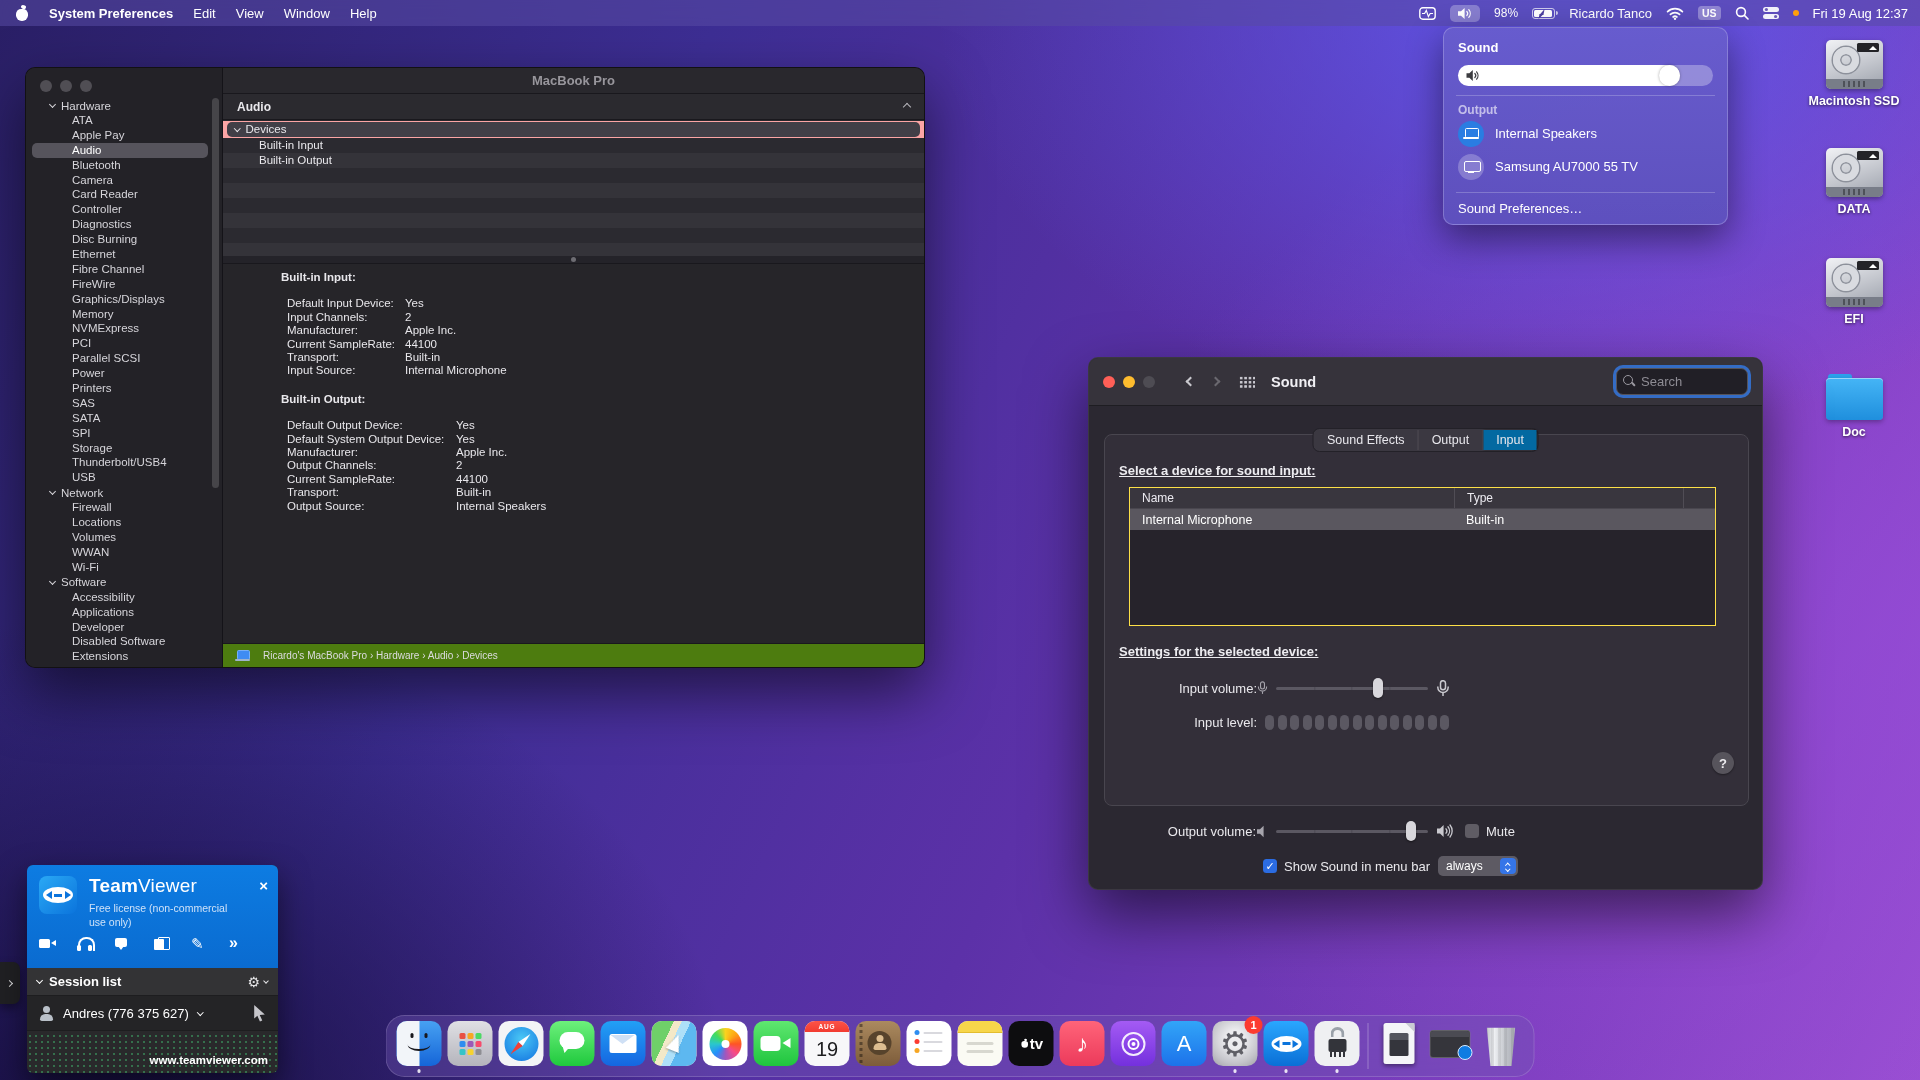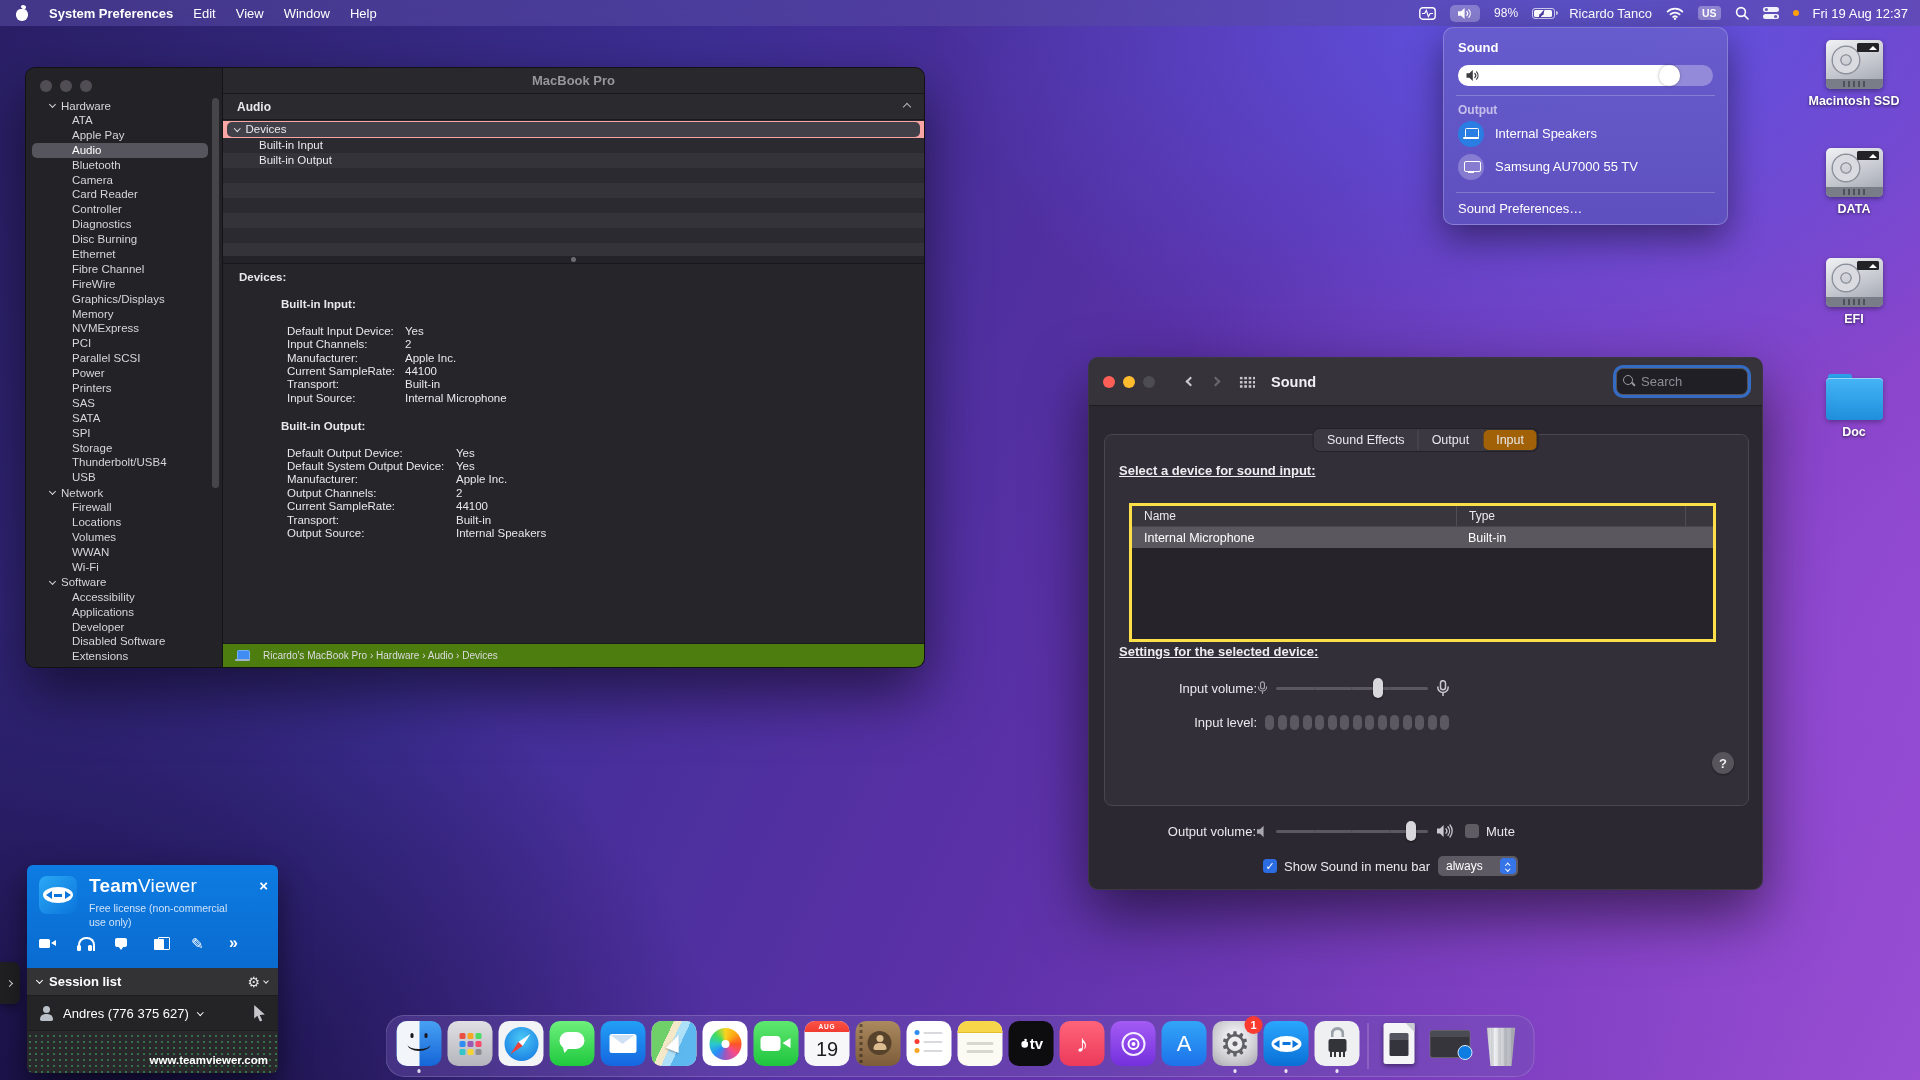--- a/index.html
+++ b/index.html
@@ -128,27 +128,27 @@
   .mag { position:absolute; left:7px; top:7px; width:12px; height:12px; }
   .mag::before { content:""; position:absolute; width:8px; height:8px; border:1.6px solid #9a98a0;
     border-radius:50%; }
   .mag::after { content:""; position:absolute; left:7.5px; top:7.5px; width:4.5px; height:1.6px;
     background:#9a98a0; transform:rotate(45deg); border-radius:1px; }
   #sw-tabs { position:absolute; left:50%; top:70px; transform:translateX(-50%); display:flex;
     background:#3b3841; border:1px solid #232128; border-radius:7px; padding:1px; z-index:3;
     font-size:12.5px; }
   .sw-tab { padding:3px 13px; border-right:1px solid #504d55; color:#e8e7ec; }
   .sw-tab:last-child { border-right:none; }
-  .sw-tab.sel { background:#a16207; border-radius:5px; border-right:none; box-shadow:0 0 2px rgba(0,0,0,.4); }
+  .sw-tab.sel { background:#0369a1; border-radius:0; border-right:none; box-shadow:0 0 2px rgba(0,0,0,.4); }
   #sw-box { position:absolute; left:15px; top:76px; width:645px; height:372px; background:#332f39;
     border:1px solid #49464f; border-radius:8px; }
   .bold13 { font-weight:bold; font-size:13px; color:#edecf0;text-decoration:underline; }
   #sw-box .lbl1 { position:absolute; left:14px; top:28px; }
   #sw-table { position:absolute; left:24px; top:52px; width:587px; height:139px;
-    border:3px solid #fde047; background:#26232b; font-size:12px;margin-top:16px; }
+    border:1px solid #fde047; background:#26232b; font-size:12px; }
   .swt-head { display:grid; grid-template-columns:324px 229px 34px; height:21px; align-items:center;
     background:#39363e; border-bottom:1px solid #49464e; color:#eceaf0; }
   .swt-head .c { padding-left:12px; height:100%; display:flex; align-items:center; }
   .swt-head .c + .c { border-left:1px solid #504d55; }
   .swt-row { display:grid; grid-template-columns:324px 229px 34px; height:21px; align-items:center;
     font-size:12.5px; }
   .swt-row .c { padding-left:12px; }
   .swt-row.sel { background:#5a575f; color:#fff; }
   #sw-box .lbl2 { position:absolute; left:14px; top:209px; }
   .ctl-row { position:absolute; left:0; right:0; display:flex; align-items:center; height:22px; }
@@ -628,21 +628,20 @@
         <div class="tree-row child stripe-b">Built-in Output</div>
         <div class="tree-row stripe-a"></div>
         <div class="tree-row stripe-b"></div>
         <div class="tree-row stripe-a"></div>
         <div class="tree-row stripe-b"></div>
         <div class="tree-row stripe-a"></div>
         <div class="tree-row stripe-b"></div>
       </div>
     <div id="si-splitter"></div>
     <div id="si-details">
-      <div class="dheading">Devices:</div>
       <div id="si-sections">
           <div class="dsec sec-0">
             <div class="dtitle">Built-in Input:</div>
             <div class="drow">
               <span class="dlbl">Default Input Device:</span>
               <span class="dval">Yes</span>
             </div>
             <div class="drow">
               <span class="dlbl">Input Channels:</span>
               <span class="dval">2</span>

